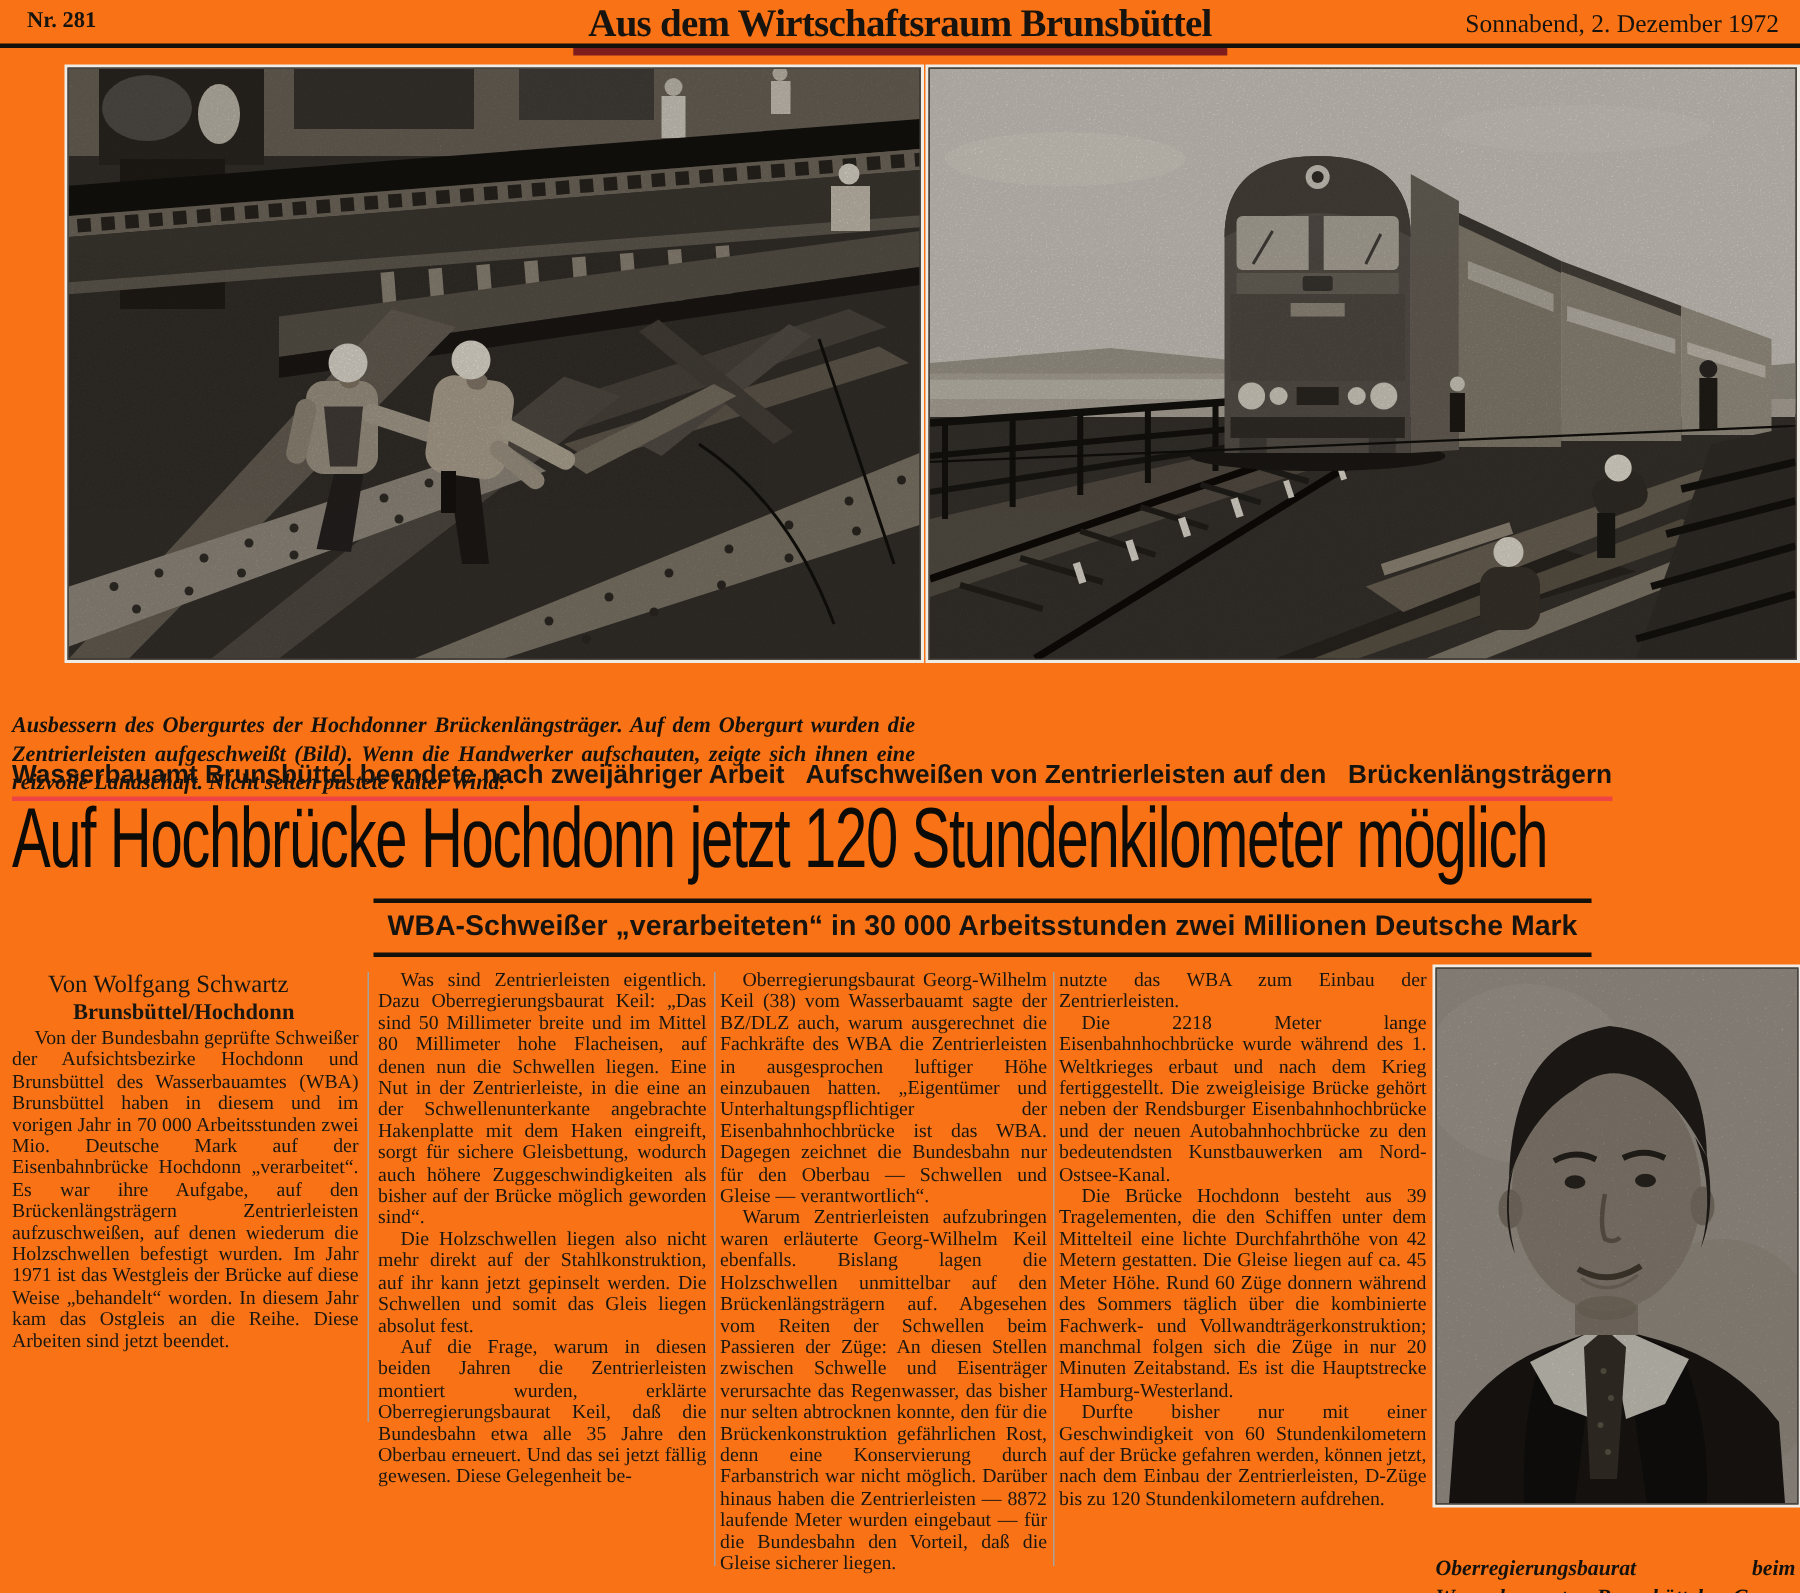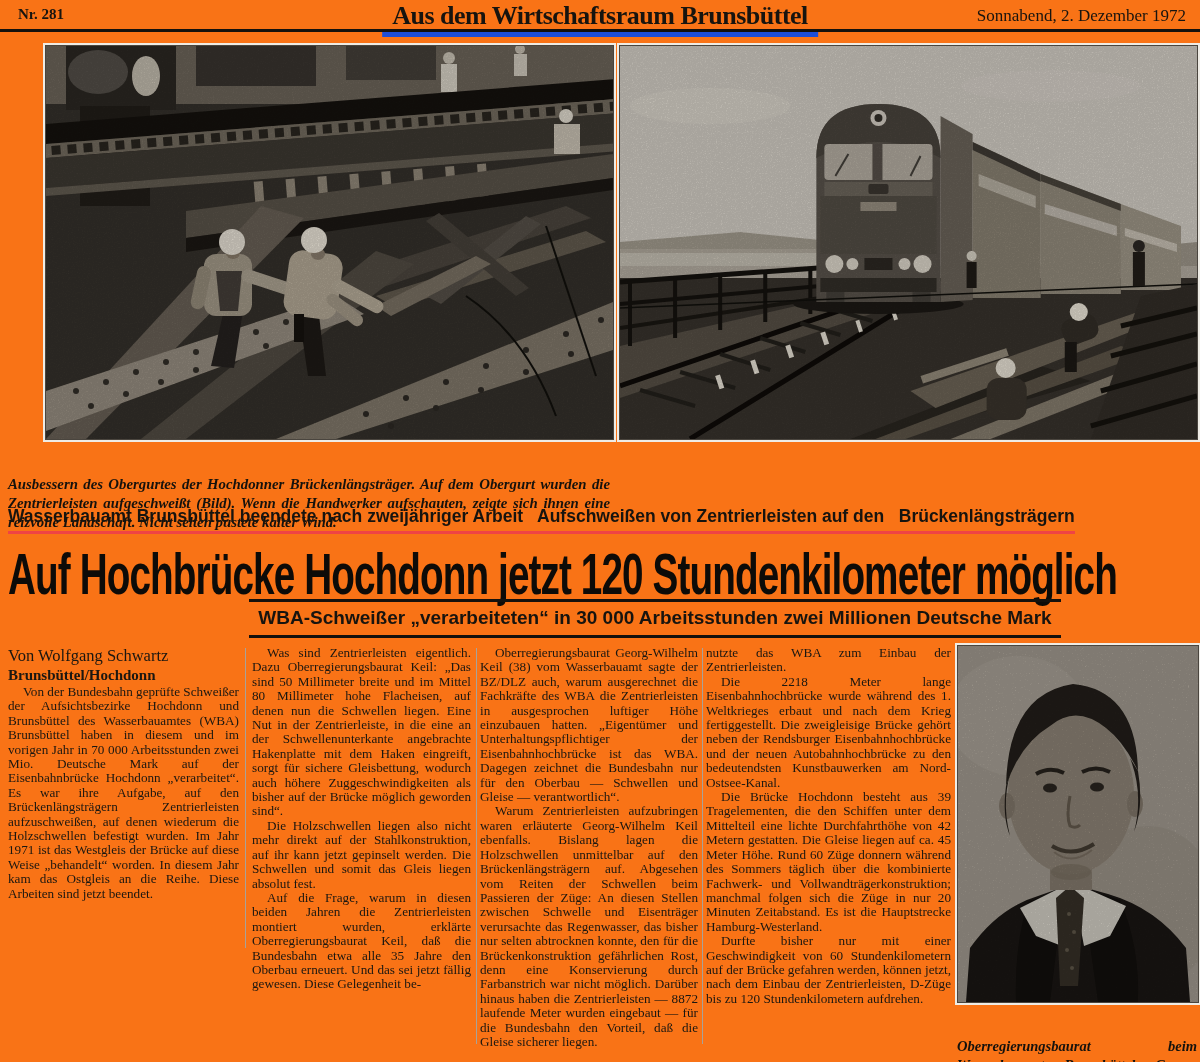--- a/index.html
+++ b/index.html
@@ -3,52 +3,52 @@
 <meta charset="utf-8">
 <style>
   html,body{margin:0;padding:0;background:#b9b5ad;}
   .page{position:relative;width:1200px;height:1062px;background:#f97316;overflow:hidden;
         font-family:"Liberation Serif",serif;color:#17140f;}
   
   .masthead{position:absolute;top:0;left:0;width:1200px;height:34px;}
   .mast-rule{position:absolute;top:29px;left:0;width:1200px;height:3px;background:#14110d;}
   .mast-issue{position:absolute;left:18px;top:6px;font-weight:bold;font-size:15px;}
   .mast-title{position:absolute;left:50%;transform:translateX(-50%);top:1px;font-weight:bold;
-              font-size:26px;letter-spacing:-0.5px;border-bottom:5px solid #1d4ed8;padding:0 10px 1px;}
+              font-size:26px;letter-spacing:-0.5px;border-bottom:5px solid #7f1d1d;padding:0 10px 1px;}
   .mast-date{position:absolute;right:14px;top:6px;font-weight:normal;font-size:17px;}
   
   .photo{position:absolute;background:#3a352f;border:1px solid #4a453e;box-shadow:0 0 0 2px #efece5;}
   .photo svg{display:block;width:100%;height:100%;}
   .photo-left{left:45px;top:45px;width:567px;height:393px;}
   .photo-right{left:619px;top:45px;width:577px;height:393px;}
   .photo-portrait{left:957px;top:645px;width:240px;height:356px;}
   .caption{position:absolute;font-style:italic;font-weight:bold;font-size:14.8px;line-height:1.28;
            text-align:justify;color:#15120d;margin-top:31px;}
   .caption-left{left:8px;top:444px;width:602px;}
   .caption-right{left:621px;top:444px;width:575px;}
   .caption-portrait{left:957px;top:1006px;width:240px;font-size:14.5px;}
   
   .kicker{position:absolute;left:8px;top:506px;width:1180px;font-family:"Liberation Sans",sans-serif;
           font-weight:bold;font-size:17.5px;white-space:pre-wrap;}
   .kicker span{border-bottom:3px solid #ef4444;padding-bottom:5px;margin-top:42px;}
-  .headline{position:absolute;left:8px;top:552px;width:1190px;height:62px;
-            font-family:"Liberation Sans",sans-serif;font-weight:bold;color:#0d0b08;}
+  .headline{position:absolute;left:8px;top:537px;width:1190px;height:62px;
+            font-family:"Liberation Sans",sans-serif;font-weight:normal;color:#0d0b08;}
   .headline span{display:inline-block;font-size:43px;letter-spacing:-1px;white-space:nowrap;
                  transform:scale(0.9,1.32);transform-origin:0 60%;}
   .deck{position:absolute;left:249px;top:599px;width:812px;border-top:3px solid #14110d;
         border-bottom:3px solid #14110d;padding:5px 0 6px;text-align:center;
         font-family:"Liberation Sans",sans-serif;font-weight:bold;font-size:19px;}
   
   .col{position:absolute;top:646px;font-size:13.2px;line-height:14.4px;text-align:justify;color:#1a1711;}
   .col1{left:8px;width:231px;}
   .col2{left:252px;width:219px;}
   .col3{left:480px;width:218px;}
   .col4{left:706px;width:245px;}
-  .byline{font-size:16.5px;line-height:20px;text-align:left;}
-  .dateline{font-weight:bold;font-size:15px;line-height:19px;text-align:left;padding-right:2px;}
+  .byline{font-size:16.5px;line-height:20px;text-align:left;margin-left:24px;}
+  .dateline{font-weight:bold;font-size:15px;line-height:19px;text-align:center;padding-right:2px;}
   .para{margin:0;text-indent:15px;}
   .para.flush{text-indent:0;}
   .divider{position:absolute;width:1px;background:#a8a299;}
   .div1{left:245px;top:648px;height:300px;}
   .div2{left:476px;top:648px;height:396px;}
   .div3{left:702px;top:648px;height:396px;}
 </style>
 </head>
 <body>
 

